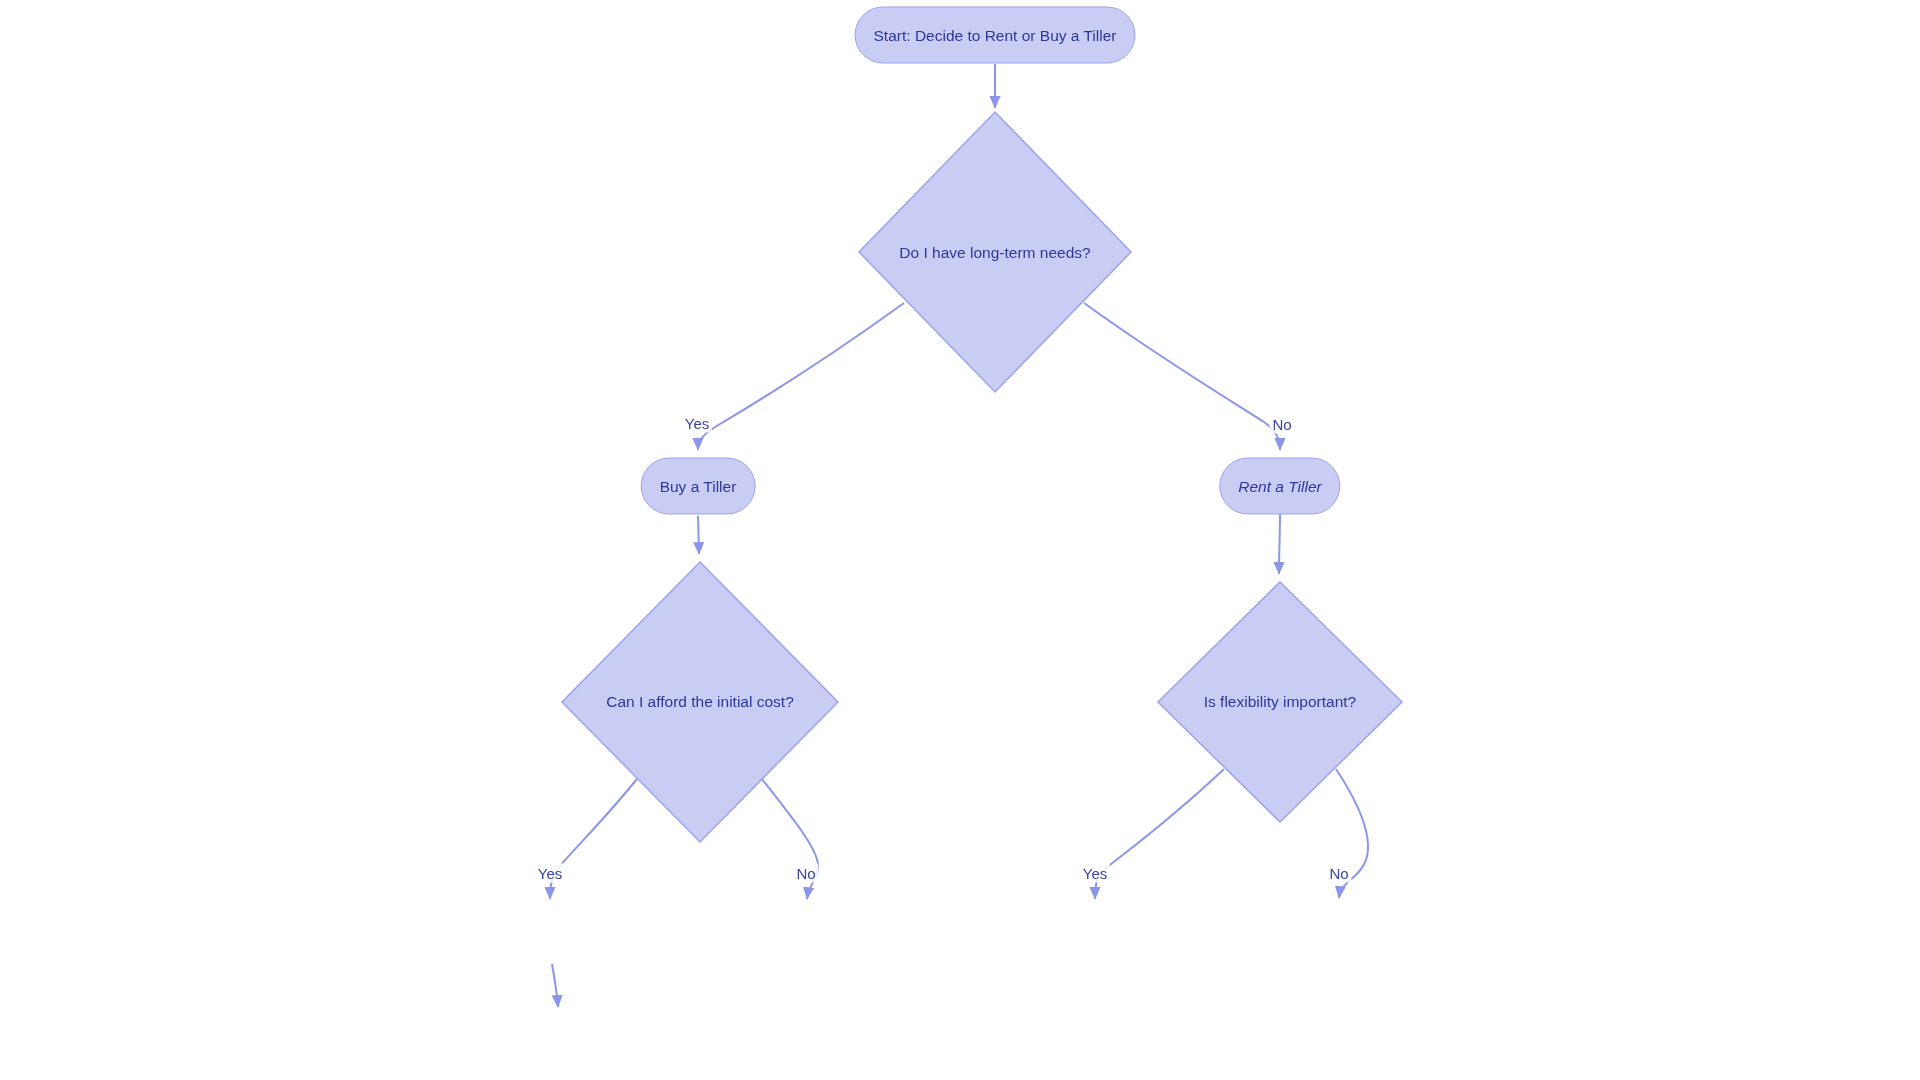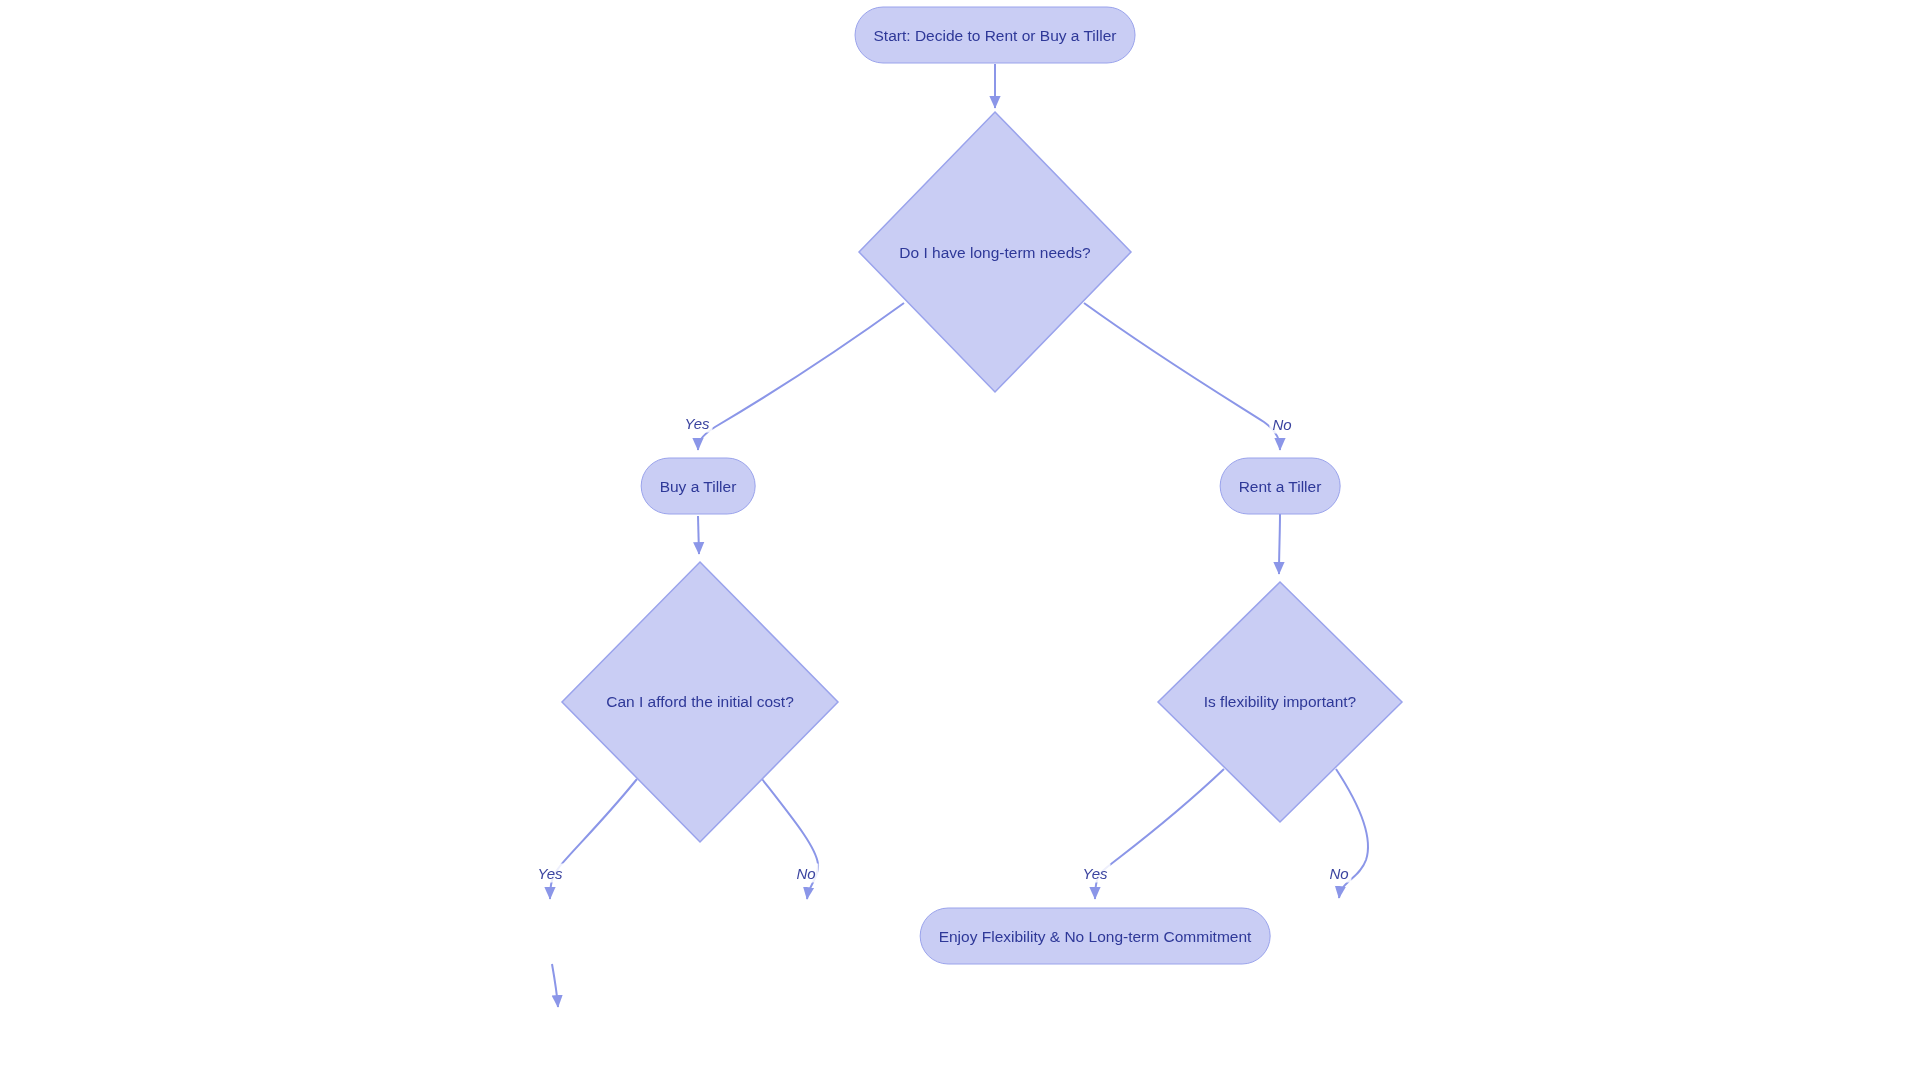--- a/index.html
+++ b/index.html
@@ -45,21 +45,20 @@
     text-align:left;
   }
   .elabel{
     position:absolute;
     transform:translate(-50%,-50%);
     color:var(--edge-label-text);
     font-size:15px;
     white-space:nowrap;
     background:rgba(255,255,255,0.85);
     padding:1px 3px;
-    font-style:italic;
   }
 </style>
 </head>
 <body>
 
 <div class="canvas">
 
   <svg class="layer" width="1920" height="1080" aria-hidden="true">
     <defs>
       <marker id="arrowhead" viewBox="0 0 10 10" refX="8.5" refY="5" markerWidth="7" markerHeight="7" orient="auto">
@@ -78,22 +77,21 @@
     <path class="edge" marker-end="url(#arrowhead)" d="M 1336 769 C 1361 807 1373 839 1366 860 C 1359 879 1341 881 1339 898"></path>
     <path class="edge" marker-end="url(#arrowhead)" d="M 552 964 C 555 981 557 993 558 1007"></path>
 
     <polygon class="diamond" points="995,112 1131,252 995,392 859,252"></polygon>
     <polygon class="diamond" points="700,562 838,702 700,842 562,702"></polygon>
     <polygon class="diamond" points="1280,582 1402,702 1280,822 1158,702"></polygon>
   </svg>
 
   <div class="pill" style="left:995px;top:35px;">Start: Decide to Rent or Buy a Tiller</div>
   <div class="pill" style="left:698px;top:486px;">Buy a Tiller</div>
-  <div class="pill" style="left:1280px;top:486px;">Rent a Tiller</div>
-  <div class="pill" style="left:1095px;top:936px;">Enjoy Flexibility &amp; No Long-term Commitment</div>
+  <div class="pill" style="left:1280px;top:486px;font-style:italic;">Rent a Tiller</div>
 
   <div class="dlabel" style="left:995px;top:253px;">Do I have long-term needs?</div>
   <div class="dlabel" style="left:700px;top:702px;">Can I afford the initial cost?</div>
   <div class="dlabel" style="left:1280px;top:702px;">Is flexibility important?</div>
 
   <div class="elabel" style="left:697px;top:423px;">Yes</div>
   <div class="elabel" style="left:1282px;top:424px;">No</div>
   <div class="elabel" style="left:550px;top:873px;">Yes</div>
   <div class="elabel" style="left:806px;top:873px;">No</div>
   <div class="elabel" style="left:1095px;top:873px;">Yes</div>

